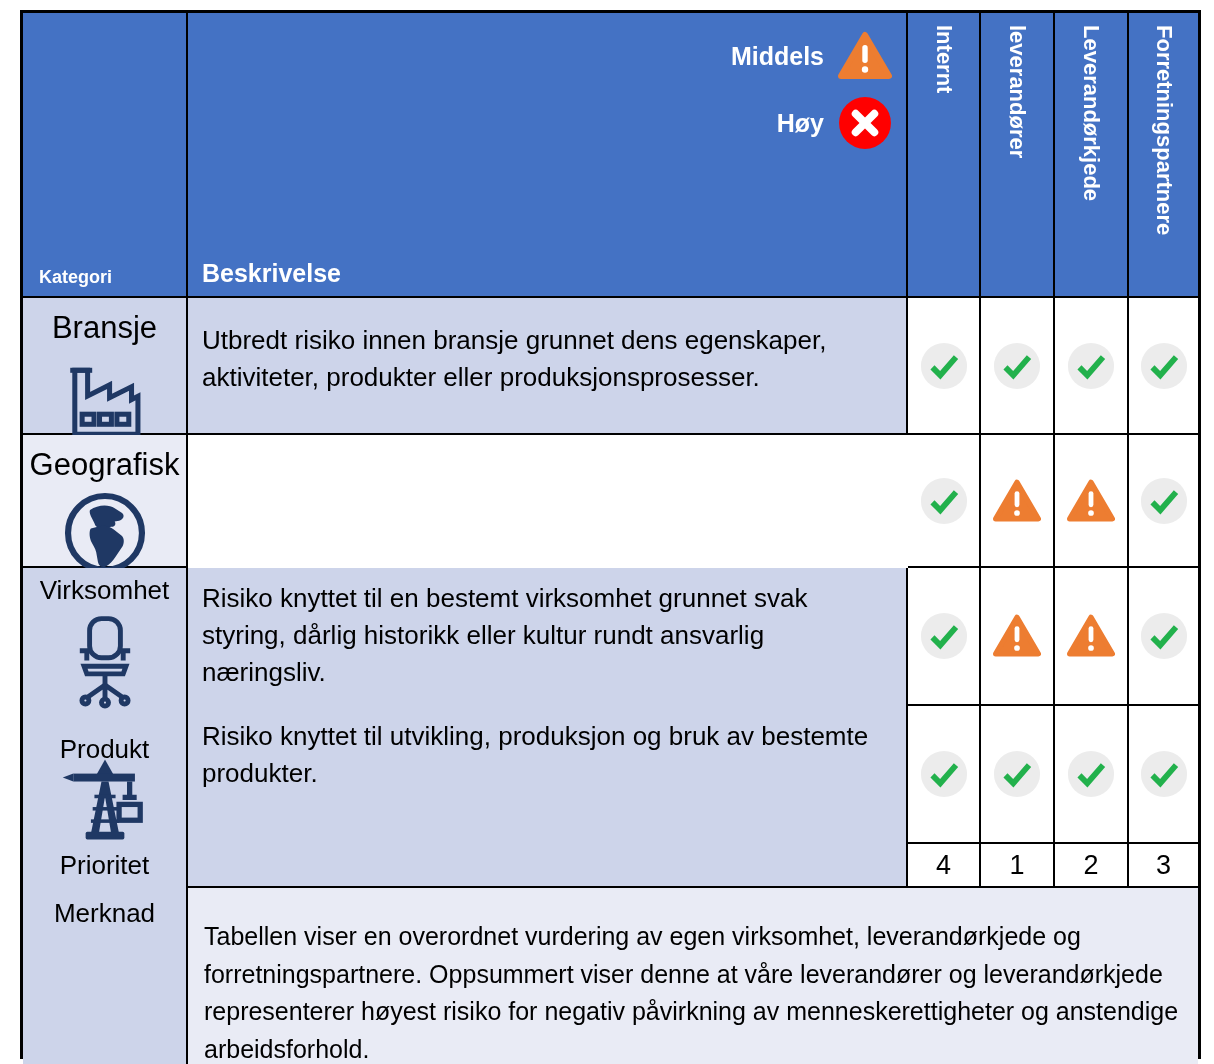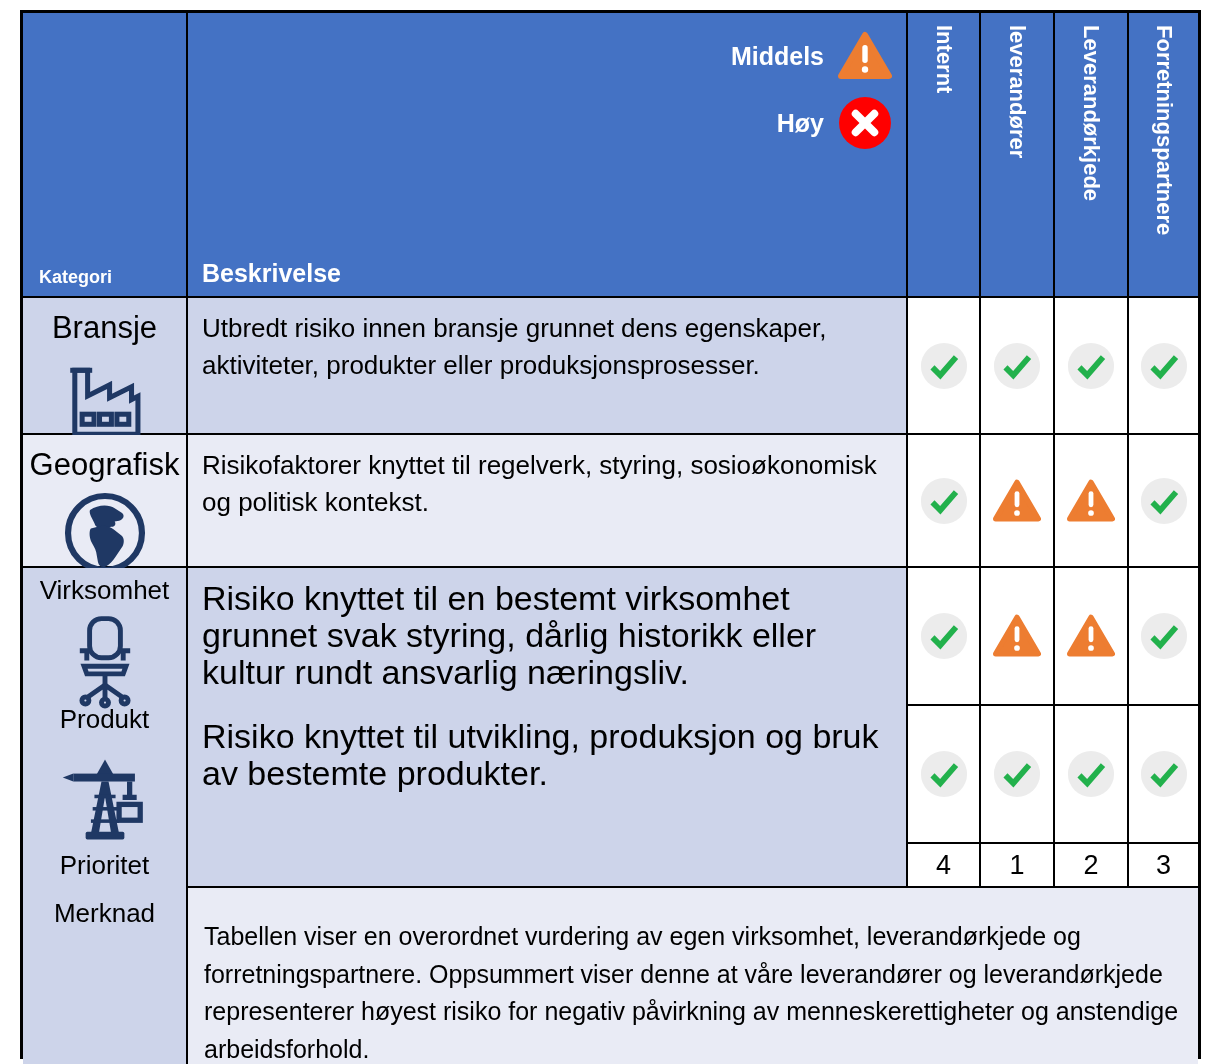--- a/index.html
+++ b/index.html
@@ -37,33 +37,33 @@
   .legend-ic { width:54px; height:54px; display:flex; align-items:center; justify-content:center; }
   .legend-ic svg { width:54px; height:54px; }
 
   
   .band-dark { background:#CDD4EA; }
   .band-light { background:#E9EBF5; }
   .cat-cell { text-align:center; }
   .cat-label { display:block; margin-top:12px; font-size:31px; }
   .cat-icon { display:block; margin:6px auto 0; }
 
-  .desc-cell { font-size:26px; line-height:37px; padding:12px 14px; }
+  .desc-cell { font-size:26px; line-height:37px; padding:24px 14px; }
 
   .icon-cell { background:#fff; display:flex; align-items:center; justify-content:center; }
   .icon-cell svg { width:48px; height:48px; }
 
   .num-cell { background:#fff; display:flex; align-items:center; justify-content:center; font-size:27px; }
 
   
   .kat-merged .abs { position:absolute; left:0; width:100%; text-align:center; font-size:26px; }
   .kat-merged svg.abs { left:50%; transform:translateX(-50%); width:auto; }
 
   
-  .desc-merged .blk { position:absolute; left:14px; right:14px; font-size:34px; line-height:37px; }
+  .desc-merged .blk { position:absolute; left:14px; right:14px; font-size:26px; line-height:37px; }
 
   .note-cell { font-size:25px; line-height:37.5px; padding:30px 16px; }
 </style>
 </head>
 <body>
 
 <div class="risk-table">
 
   <div class="cell hdr" style="grid-area:1/1">
     <span class="corner-label">Kategori</span>
@@ -146,21 +146,20 @@
     </div>
 
   <div class="cell band-light cat-cell" style="grid-area:3/1">
     <span class="cat-label">Geografisk</span>
     <svg class="cat-icon" width="88" height="88" viewBox="0 0 100 100">
       <circle cx="50" cy="50" r="42" fill="none" stroke="#1F3864" stroke-width="7"></circle>
       <path fill="#1F3864" d="M33 24 c8 -6 21 -7 28 -2 l8 5 c4 3 2 8 -3 9 l-5 1 c2 3 0 6 -4 6 l-9 2 c-5 1 -9 -2 -10 -6 l-3 -6 c-2 -4 -3 -7 -2 -9 z"></path>
       <path fill="#1F3864" d="M34 45 l11 -3 c6 -1 11 1 15 4 l9 7 c3 3 3 8 1 12 l-8 12 c-3 5 -7 9 -11 11 c-4 2 -8 0 -9 -5 l-2 -11 c-1 -5 -4 -9 -6 -13 c-2 -5 -2 -12 0 -14 z"></path>
     </svg>
   </div>
-  <div class="cell band-light desc-cell" style="grid-area:3/2">Risikofaktorer knyttet til regelverk, styring, sosioøkonomisk og politisk kontekst.</div>
   <div class="cell icon-cell" style="grid-area:3/3">
       <svg viewBox="0 0 52 52">
     <circle cx="26" cy="26" r="25" fill="#ECECEC"></circle>
     <path d="M13.5 27.5 L22 36 L39 16.5" fill="none" stroke="#22B14C" stroke-width="6.2"></path>
   </svg>
     </div>
   <div class="cell icon-cell" style="grid-area:3/4">
       <svg viewBox="0 0 54 50">
     <path d="M27 4 L51 45 H3 Z" fill="#ED7D31" stroke="#ED7D31" stroke-width="6" stroke-linejoin="round"></path>
     <rect x="24.3" y="14" width="5.4" height="18" rx="2.7" fill="#fff"></rect>
@@ -188,21 +187,21 @@
         <rect x="28" y="6" width="44" height="56" rx="17"></rect>
         <path d="M20 74 h60 l-4 11 h-52 z"></path>
         <path d="M14 52 h10 v14 M86 52 h-10 v14"></path>
         <path d="M50 85 v16"></path>
         <path d="M50 101 l-26 18 M50 101 v20 M50 101 l26 18"></path>
         <circle cx="22" cy="123" r="5"></circle>
         <circle cx="50" cy="126" r="5"></circle>
         <circle cx="78" cy="123" r="5"></circle>
       </g>
     </svg>
-    <span class="abs" style="top:136px">Produkt</span>
+    <span class="abs" style="top:166px">Produkt</span>
     <svg class="abs" style="top:188px" width="88" height="88" viewBox="0 0 100 100">
       <g fill="#1F3864">
         <polygon points="50,4 60,22 40,22"></polygon>
         <rect x="14" y="20" width="70" height="9"></rect>
         <polygon points="14,20 2,24.5 14,29"></polygon>
         <polygon points="34,88 46,29 54,29 66,88 57,88 50,46 43,88"></polygon>
         <rect x="38" y="44" width="24" height="4"></rect>
         <rect x="36" y="58" width="28" height="4"></rect>
         <rect x="34" y="72" width="32" height="4"></rect>
         <rect x="28" y="86" width="44" height="9" rx="2"></rect>

